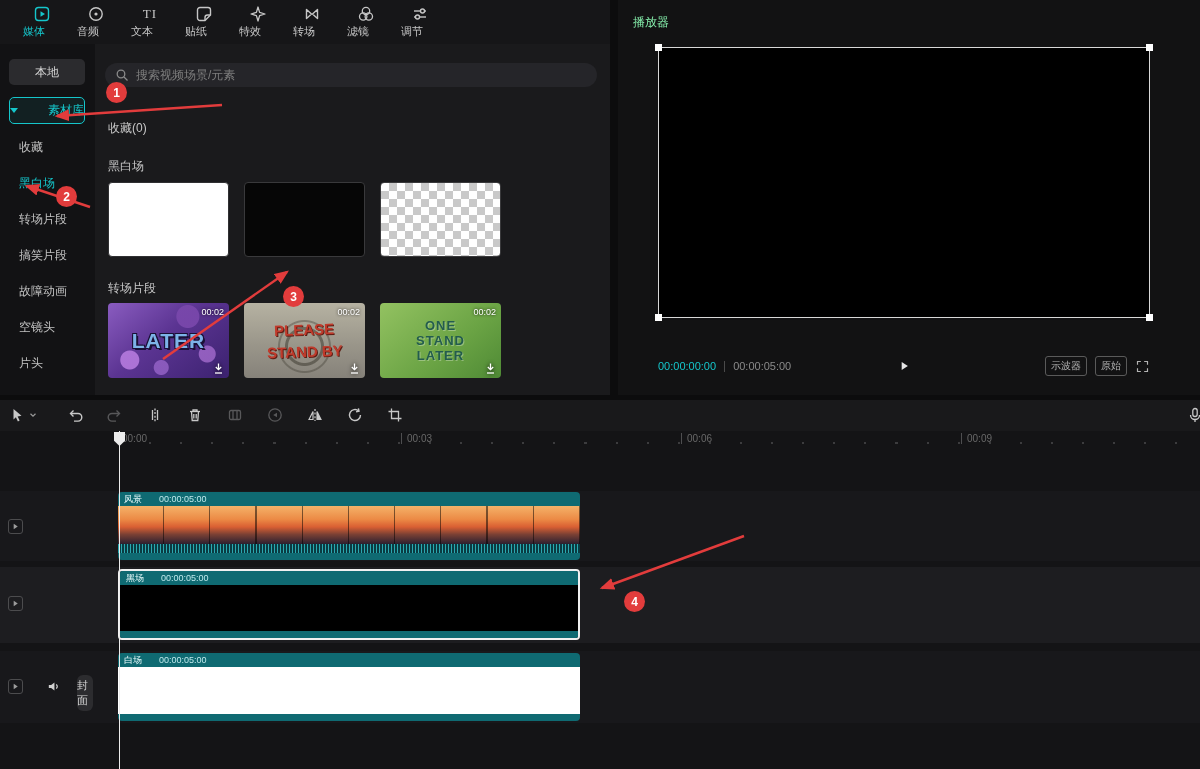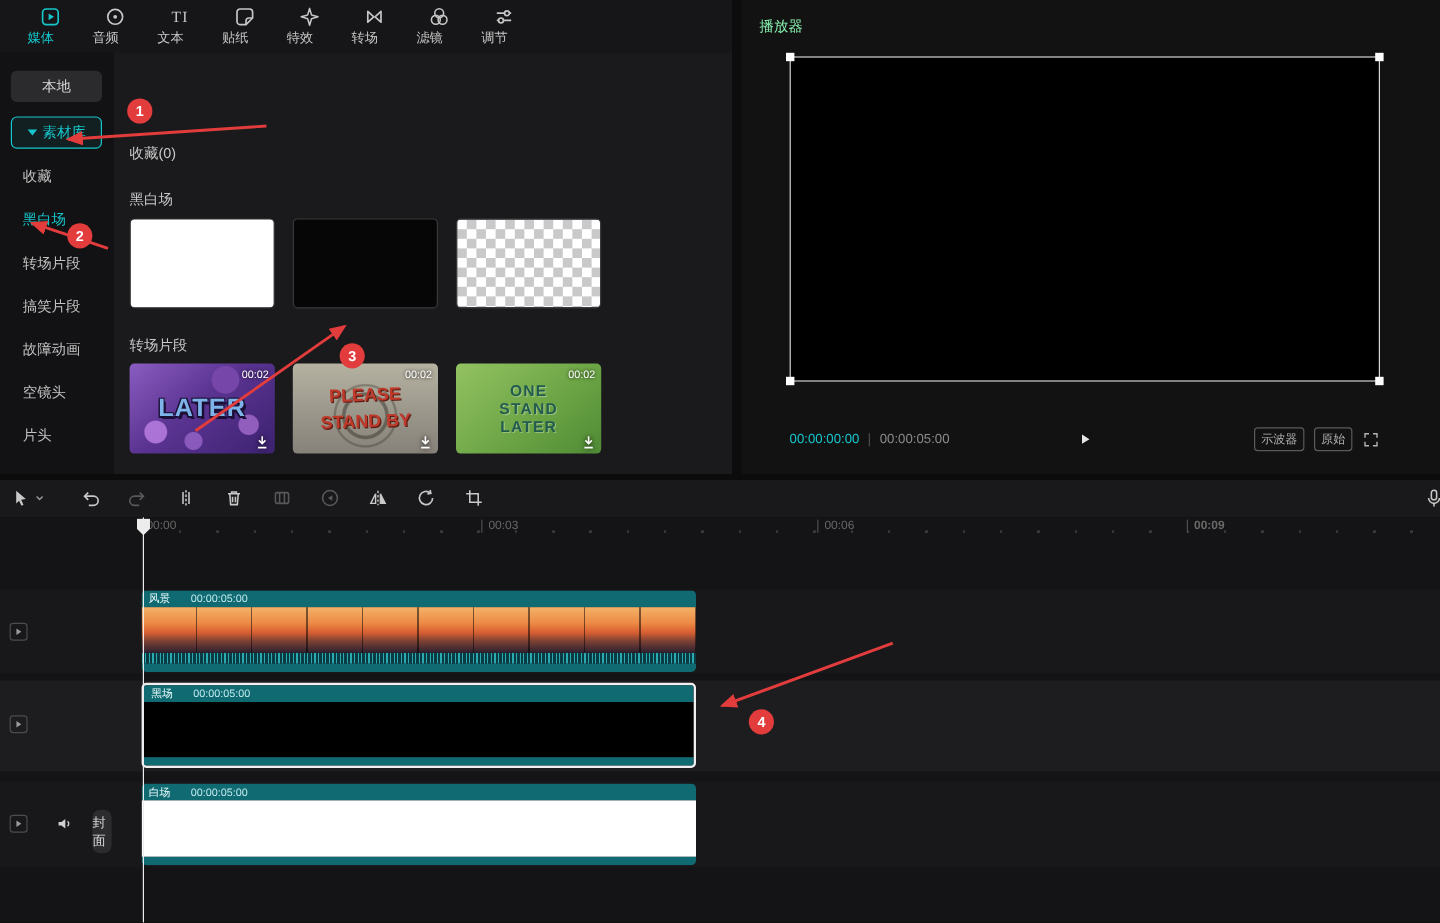--- a/index.html
+++ b/index.html
@@ -12,21 +12,21 @@
   .left-block{position:absolute;left:0;top:0;width:610px;height:395px;background:#161618;}
   .top-toolbar{position:absolute;left:0;top:0;width:610px;height:44px;display:flex;align-items:center;padding-left:7px;}
   .tab{width:54px;height:40px;display:flex;flex-direction:column;align-items:center;justify-content:center;gap:1px;color:#c6c6c6;font-size:11px;}
   .tab.active{color:#15c6cb;}
   .tab .ticon{height:18px;display:flex;align-items:center;justify-content:center;margin-left:16px;}
   .ticon-text{font-size:13px;letter-spacing:1px;font-family:"Liberation Serif","DejaVu Serif",serif;}
 
   
   .sidebar{position:absolute;left:0;top:44px;width:95px;height:351px;background:#121214;}
   .btn-local{position:absolute;left:9px;top:15px;width:76px;height:26px;background:#2b2b2e;border-radius:5px;color:#d8d8d8;font-size:12px;display:flex;align-items:center;justify-content:center;}
-  .btn-lib{position:absolute;left:9px;top:53px;width:76px;height:27px;border:1px solid #15c6cb;background:rgba(21,198,203,.08);border-radius:5px;color:#15c6cb;font-size:12px;display:flex;align-items:center;justify-content:center;gap:5px;}
+  .btn-lib{position:absolute;left:9px;top:53px;width:76px;height:27px;border:1px solid #15c6cb;background:rgba(21,198,203,.08);border-radius:5px;color:#15c6cb;font-size:12px;display:flex;align-items:center;justify-content:space-between;gap:5px;}
   .caret{width:0;height:0;border-left:4px solid transparent;border-right:4px solid transparent;border-top:5px solid #15c6cb;}
   .side-list{position:absolute;left:0;top:85px;width:95px;text-align:center;}
   .side-item{height:36px;display:flex;align-items:center;padding-left:19px;font-size:12px;color:#c2c2c2;}
   .side-item.active{color:#15c6cb;}
 
   
   .content{position:absolute;left:95px;top:44px;width:515px;height:351px;background:#1a1a1c;}
   .search{position:absolute;left:10px;top:19px;width:492px;height:24px;background:#252529;border-radius:12px;display:flex;align-items:center;gap:7px;padding:0 10px;color:#7d7d7d;font-size:12px;}
   .sec-label{position:absolute;font-size:12px;color:#c8c8c8;}
   .label-fav{left:13px;top:76px;}
@@ -81,21 +81,21 @@
   
   .timeline{position:absolute;left:0;top:431px;width:1200px;height:338px;background:#141416;overflow:hidden;}
   .lane{position:absolute;left:0;width:1200px;}
   .lane1{top:60px;height:70px;background:#18181b;}
   .lane2{top:136px;height:76px;background:#1d1d20;}
   .lane3{top:220px;height:72px;background:#18181b;}
   .ruler{position:absolute;left:118px;top:0;width:1082px;height:16px;}
   .ruler::before{content:"";position:absolute;left:0;top:11px;width:100%;height:2px;background:repeating-linear-gradient(90deg,#3c3c3e 0 2px,transparent 2px 31.1px);}
   .rlabel{position:absolute;top:2px;font-size:10px;color:#686868;}
   .rlabel.tick{border-left:1px solid #4e4e50;padding-left:5px;}
-  .r0{left:4px;}.r3{left:283px;}.r6{left:563px;}.r9{left:871px;font-weight:bold;}
+  .r0{left:4px;}.r3{left:283px;}.r6{left:563px;}.r9{left:843px;}
 
   .clip{position:absolute;left:118px;width:462px;border-radius:4px;overflow:hidden;}
   .clip1{top:61px;height:68px;}
   .clip2{top:138px;height:71px;border:2px solid #f0f0f0;}
   .clip3{top:222px;height:68px;}
   .chead{height:14px;background:#0f6a72;display:flex;align-items:center;gap:17px;padding:0 6px;font-size:9px;color:#eafcfd;}
   .chead .cdur{color:#bfe9ec;}
   .cfoot{position:absolute;left:0;bottom:0;width:100%;height:7px;background:#0f6a72;}
   .cthumbs{height:38px;position:relative;background:linear-gradient(180deg,#f4b269 0%,#ec8a45 35%,#d95f33 55%,#7a4034 75%,#2c2030 100%);}
   .cthumbs::after{content:"";position:absolute;inset:0;background:repeating-linear-gradient(90deg,transparent 0 45px,rgba(0,0,0,.5) 45px 46.2px);}
@@ -208,20 +208,29 @@
         <div class="side-item active">黑白场</div>
         <div class="side-item">转场片段</div>
         <div class="side-item">搞笑片段</div>
         <div class="side-item">故障动画</div>
         <div class="side-item">空镜头</div>
         <div class="side-item">片头</div>
       </div>
     </div>
 
     <div class="content">
+      <div class="search">
+        <span>
+          <svg width="14" height="14" viewBox="0 0 14 14" fill="none" stroke="#8a8a8a" stroke-width="1.3">
+              <circle cx="6" cy="6" r="3.8"></circle>
+              <path d="M9 9 L12.5 12.5"></path>
+            </svg>
+        </span>
+        <span>搜索视频场景/元素</span>
+      </div>
 
       <div class="sec-label label-fav">收藏(0)</div>
       <div class="sec-label label-bw">黑白场</div>
 
       <div class="thumb row1 c1 t-white"></div>
       <div class="thumb row1 c2 t-black"></div>
       <div class="thumb row1 c3 t-checker"></div>
 
       <div class="sec-label label-tr">转场片段</div>
 

